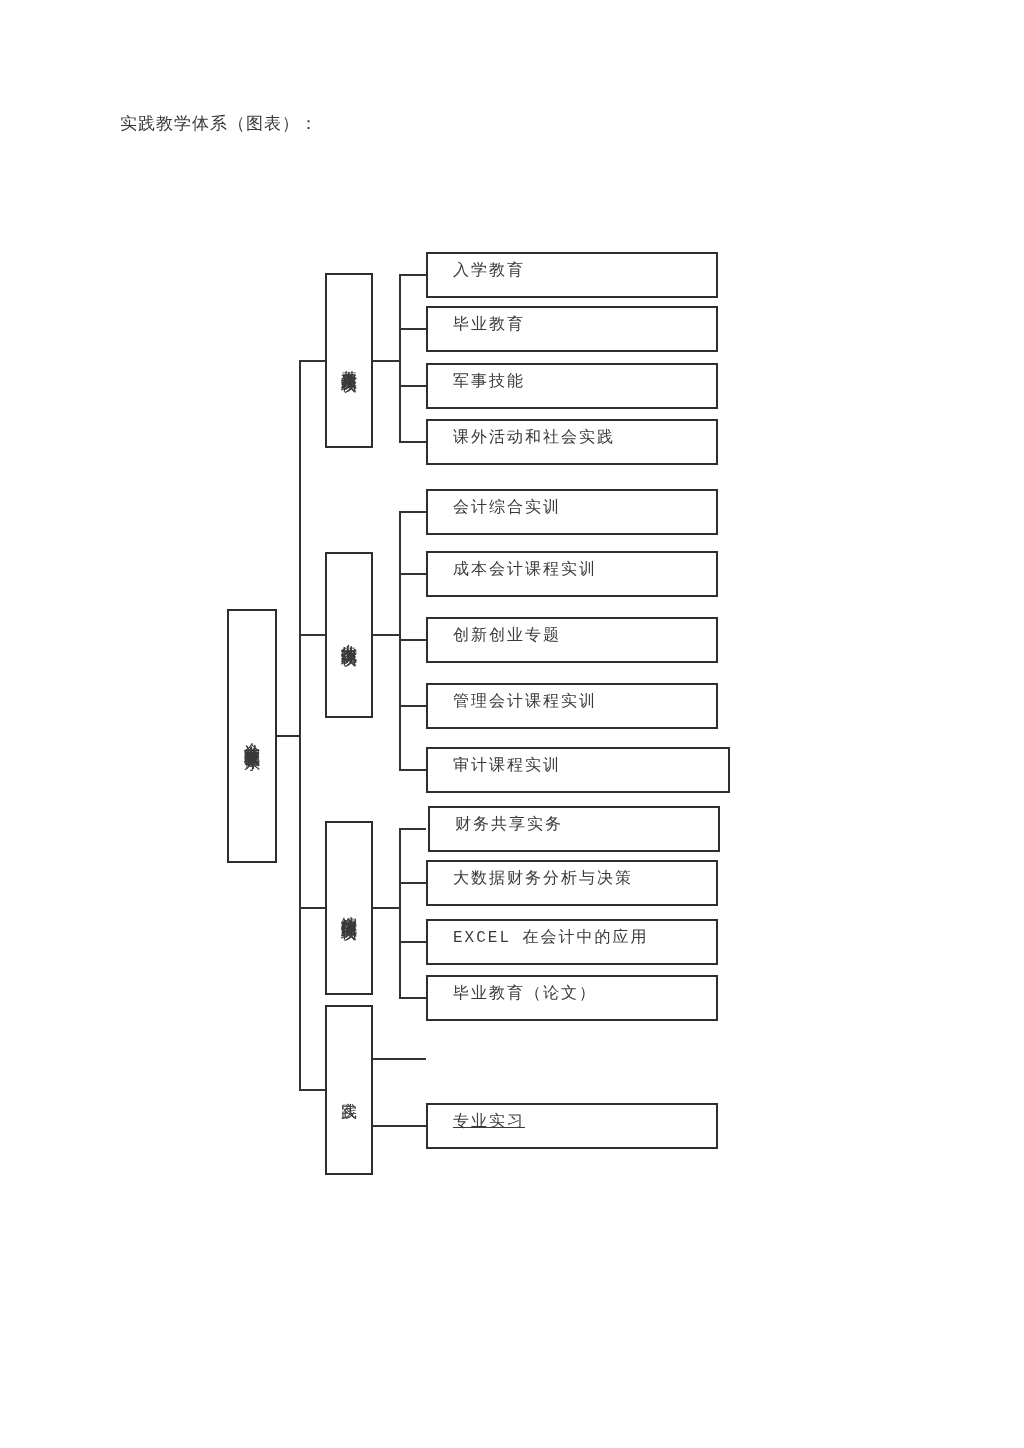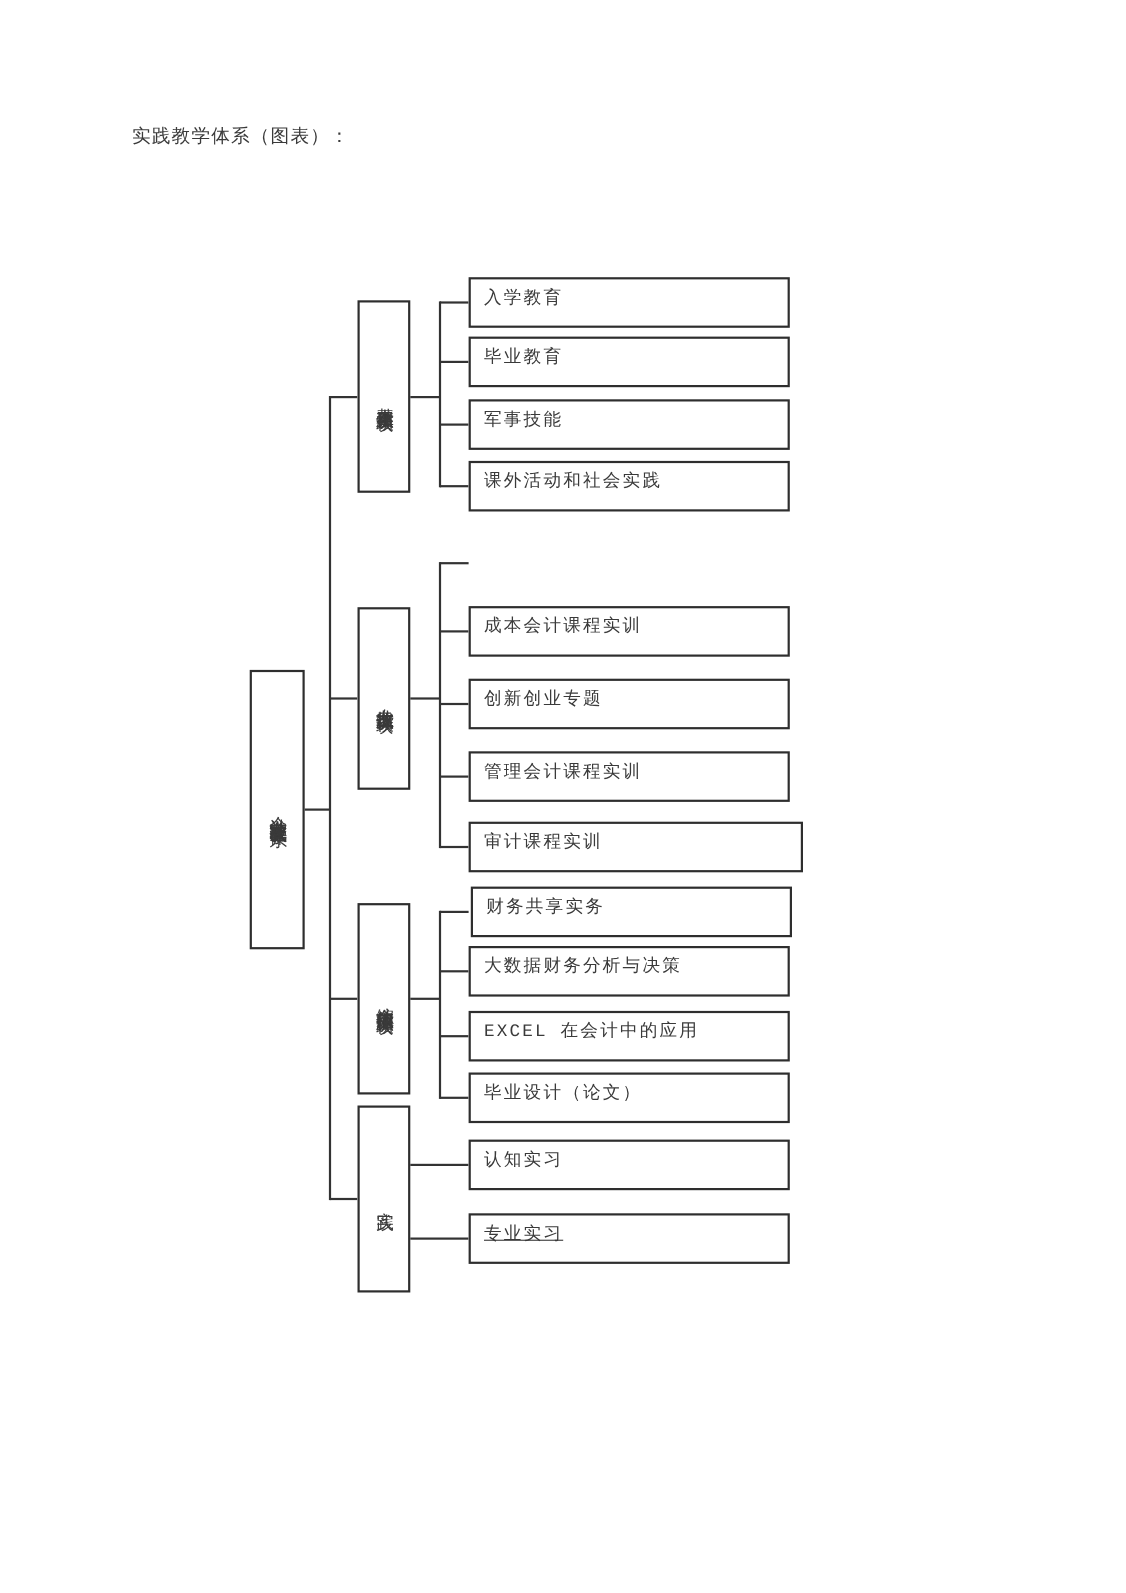--- a/index.html
+++ b/index.html
@@ -31,21 +31,21 @@
     box-sizing:border-box;
     border:2px solid var(--border);
     background:var(--paper);
     color:var(--text);
   }
   .leaf-box{
     font-size:16px;
     letter-spacing:2px;
     display:flex;
     align-items:center;
-    padding-left:12px;
+    padding-left:25px;
     padding-bottom:10px;
     white-space:nowrap;
   }
   .v-box{
     writing-mode:vertical-rl;
     text-orientation:upright;
     display:flex;
     align-items:center;
     justify-content:center;
     font-size:16px;
@@ -77,35 +77,35 @@
     <div class="box leaf-box" style="left: 426px; top: 419px; width: 292px; height: 46px;">课外活动和社会实践</div>
     <div class="line" style="left: 300px; top: 634px; width: 25px; height: 2px;"></div>
     <div class="box v-box" style="left: 325px; top: 552px; width: 48px; height: 166px;">专业技能训练模块</div>
     <div class="line" style="left: 373px; top: 634px; width: 27px; height: 2px;"></div>
     <div class="line" style="left: 399px; top: 511px; width: 2px; height: 260px;"></div>
     <div class="line" style="left: 400px; top: 511px; width: 26px; height: 2px;"></div>
     <div class="line" style="left: 400px; top: 573px; width: 26px; height: 2px;"></div>
     <div class="line" style="left: 400px; top: 639px; width: 26px; height: 2px;"></div>
     <div class="line" style="left: 400px; top: 705px; width: 26px; height: 2px;"></div>
     <div class="line" style="left: 400px; top: 769px; width: 26px; height: 2px;"></div>
+    <div class="box leaf-box" style="left: 426px; top: 489px; width: 292px; height: 46px;">会计综合实训</div>
     <div class="box leaf-box" style="left: 426px; top: 551px; width: 292px; height: 46px;">成本会计课程实训</div>
     <div class="box leaf-box" style="left: 426px; top: 617px; width: 292px; height: 46px;">创新创业专题</div>
     <div class="box leaf-box" style="left: 426px; top: 683px; width: 292px; height: 46px; text-align: center;">管理会计课程实训</div>
     <div class="box leaf-box" style="left: 426px; top: 747px; width: 304px; height: 46px;">审计课程实训</div>
     <div class="line" style="left: 300px; top: 907px; width: 25px; height: 2px;"></div>
     <div class="box v-box" style="left: 325px; top: 821px; width: 48px; height: 174px;">综合技能应用训练模块</div>
     <div class="line" style="left: 373px; top: 907px; width: 27px; height: 2px;"></div>
     <div class="line" style="left: 399px; top: 828px; width: 2px; height: 171px;"></div>
     <div class="line" style="left: 400px; top: 828px; width: 26px; height: 2px;"></div>
     <div class="line" style="left: 400px; top: 882px; width: 26px; height: 2px;"></div>
     <div class="line" style="left: 400px; top: 941px; width: 26px; height: 2px;"></div>
     <div class="line" style="left: 400px; top: 997px; width: 26px; height: 2px;"></div>
     <div class="box leaf-box" style="left: 428px; top: 806px; width: 292px; height: 46px;">财务共享实务</div>
     <div class="box leaf-box" style="left: 426px; top: 860px; width: 292px; height: 46px;">大数据财务分析与决策</div>
     <div class="box leaf-box" style="left: 426px; top: 919px; width: 292px; height: 46px; font-family: Liberation Mono, monospace;">EXCEL 在会计中的应用</div>
-    <div class="box leaf-box" style="left: 426px; top: 975px; width: 292px; height: 46px;">毕业设计（论文）</div>
+    <div class="box leaf-box" style="left: 426px; top: 975px; width: 292px; height: 46px;">毕业教育（论文）</div>
     <div class="line" style="left: 300px; top: 1089px; width: 25px; height: 2px;"></div>
     <div class="box v-box" style="left: 325px; top: 1005px; width: 48px; height: 170px;">实践</div>
     <div class="line" style="left: 373px; top: 1058px; width: 53px; height: 2px;"></div>
     <div class="line" style="left: 373px; top: 1125px; width: 53px; height: 2px;"></div>
-    <div class="box leaf-box" style="left: 426px; top: 1036px; width: 292px; height: 46px;">认知实习</div>
     <div class="box leaf-box" style="left: 426px; top: 1103px; width: 292px; height: 46px; text-decoration: underline;">专业实习</div>
   </div>
 
 </body></html>

